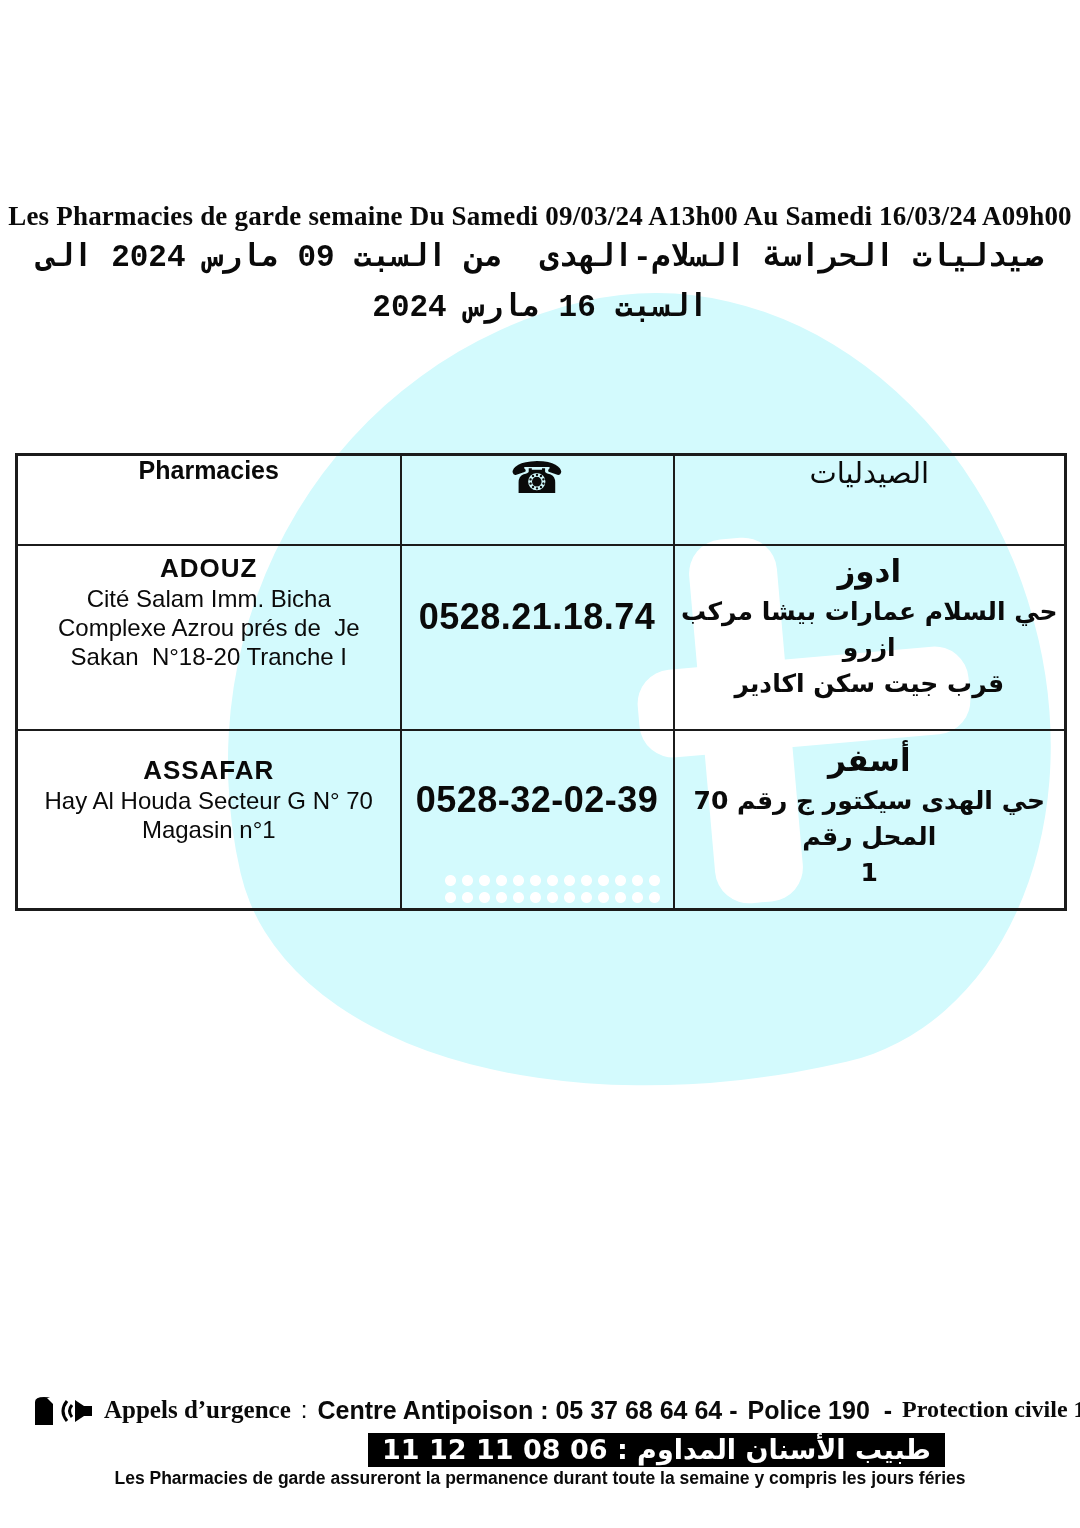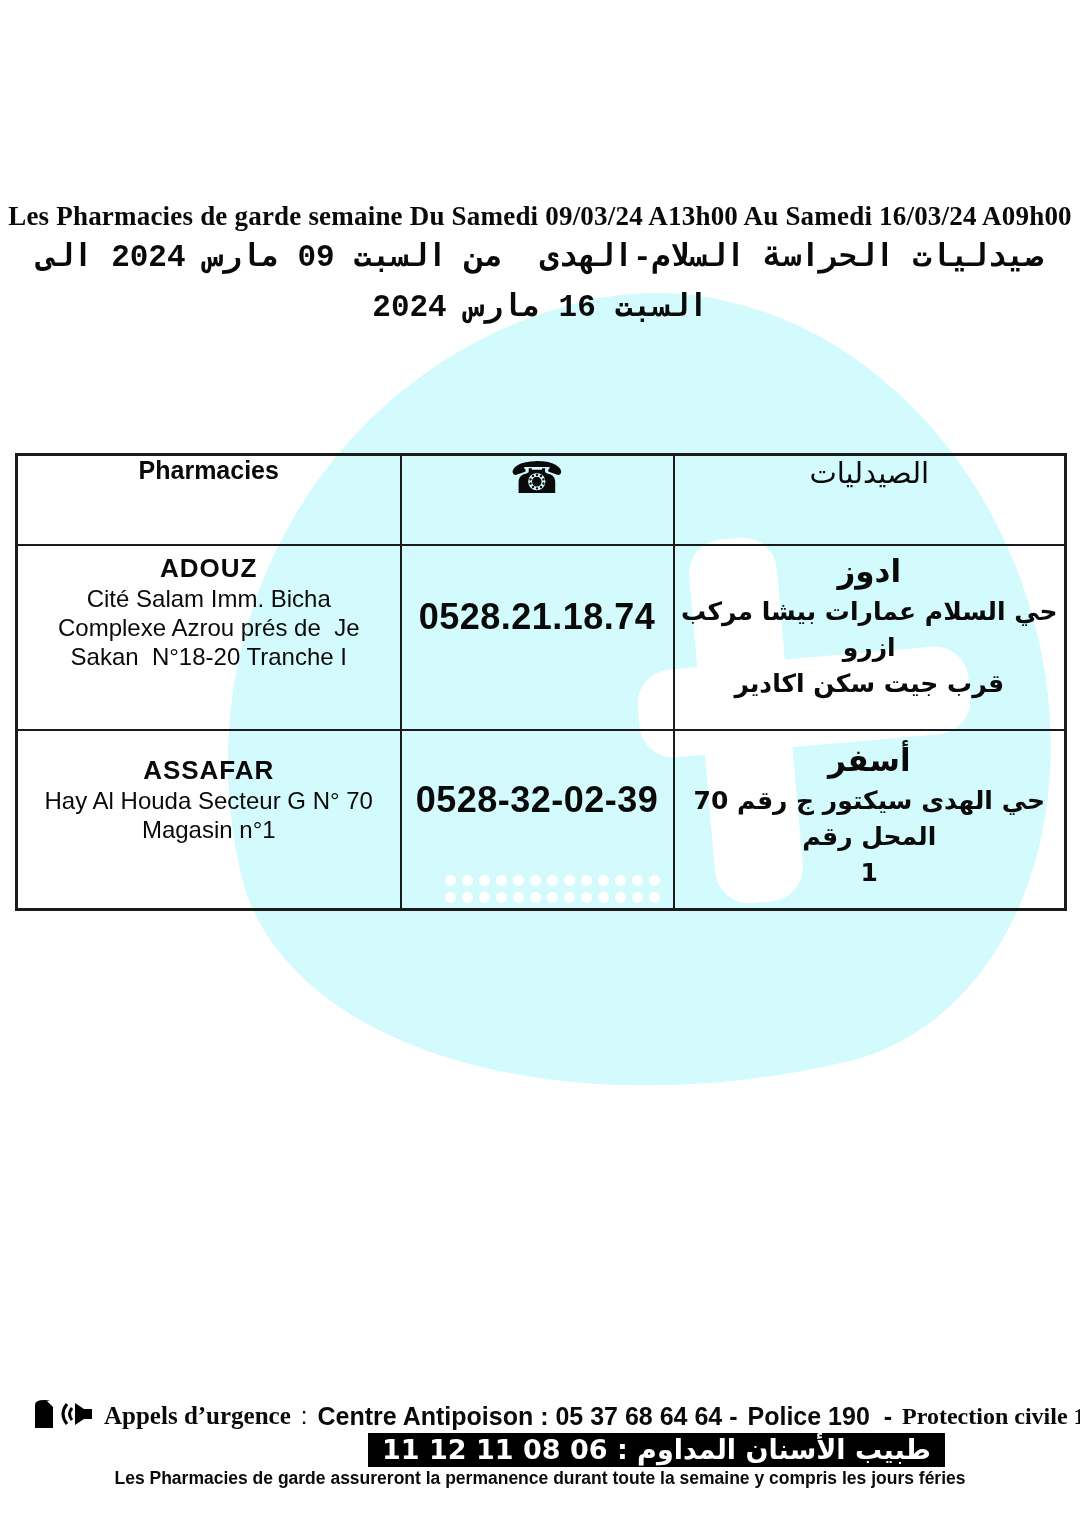--- a/index.html
+++ b/index.html
@@ -68,21 +68,21 @@
   td.c-phone.row2{padding-top:48px;}
   td.c-ar{direction:rtl;font-family:"DejaVu Sans",sans-serif;font-weight:bold;}
   td.c-ar.row1{padding-top:2px;}
   td.c-ar.row2{padding-top:6px;}
   .ar-name{font-size:31px;line-height:46px;}
   .ar-line{font-size:25px;line-height:36px;white-space:pre-wrap;}
 
   
   .emergency{
     position:absolute;top:1396px;left:0;width:1080px;height:40px;
-    display:flex;align-items:center;padding-left:33px;box-sizing:border-box;gap:10px;
+    display:flex;align-items:flex-start;padding-left:33px;box-sizing:border-box;gap:10px;
   }
   .emergency .seg{white-space:pre;}
   .e-serif{font-family:"Liberation Serif",serif;font-weight:bold;font-size:25px;}
   .e-colon{font-size:24px;}
   .e-sans{font-weight:bold;font-size:25px;}
   .e-serif2{font-family:"Liberation Serif",serif;font-weight:bold;font-size:24px;}
   .icon-wrap{display:inline-flex;align-items:center;gap:5px;}
   .dentist-bar{
     position:absolute;top:1433px;left:368px;height:34px;
     background:#000000;color:#ffffff;direction:rtl;

